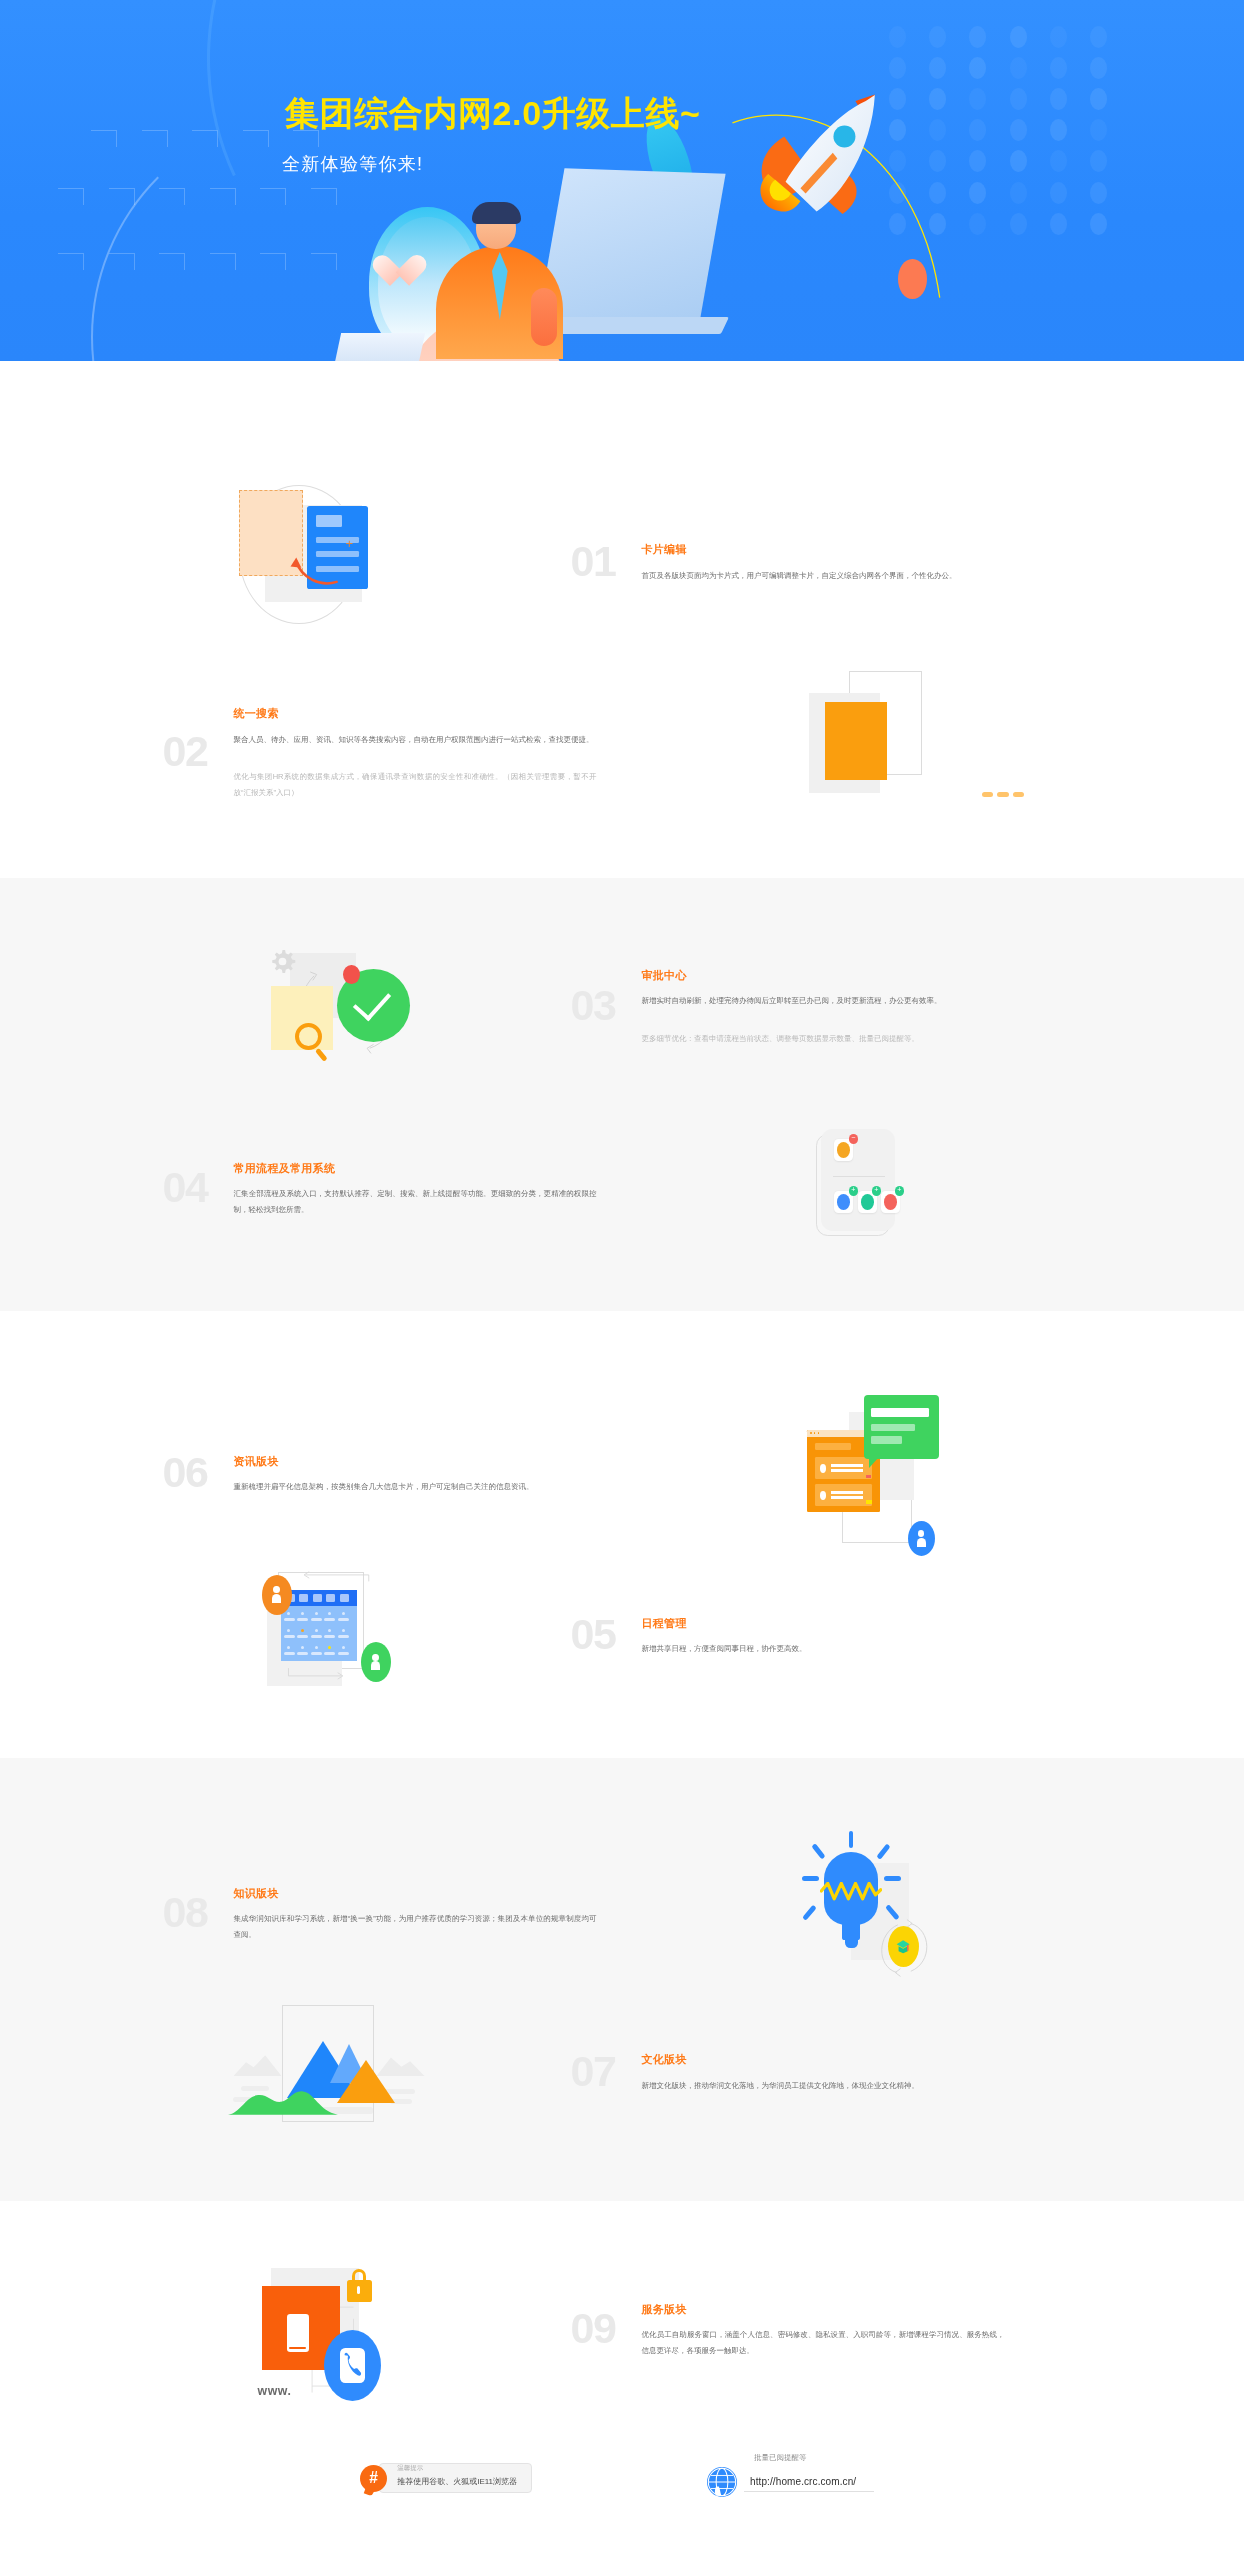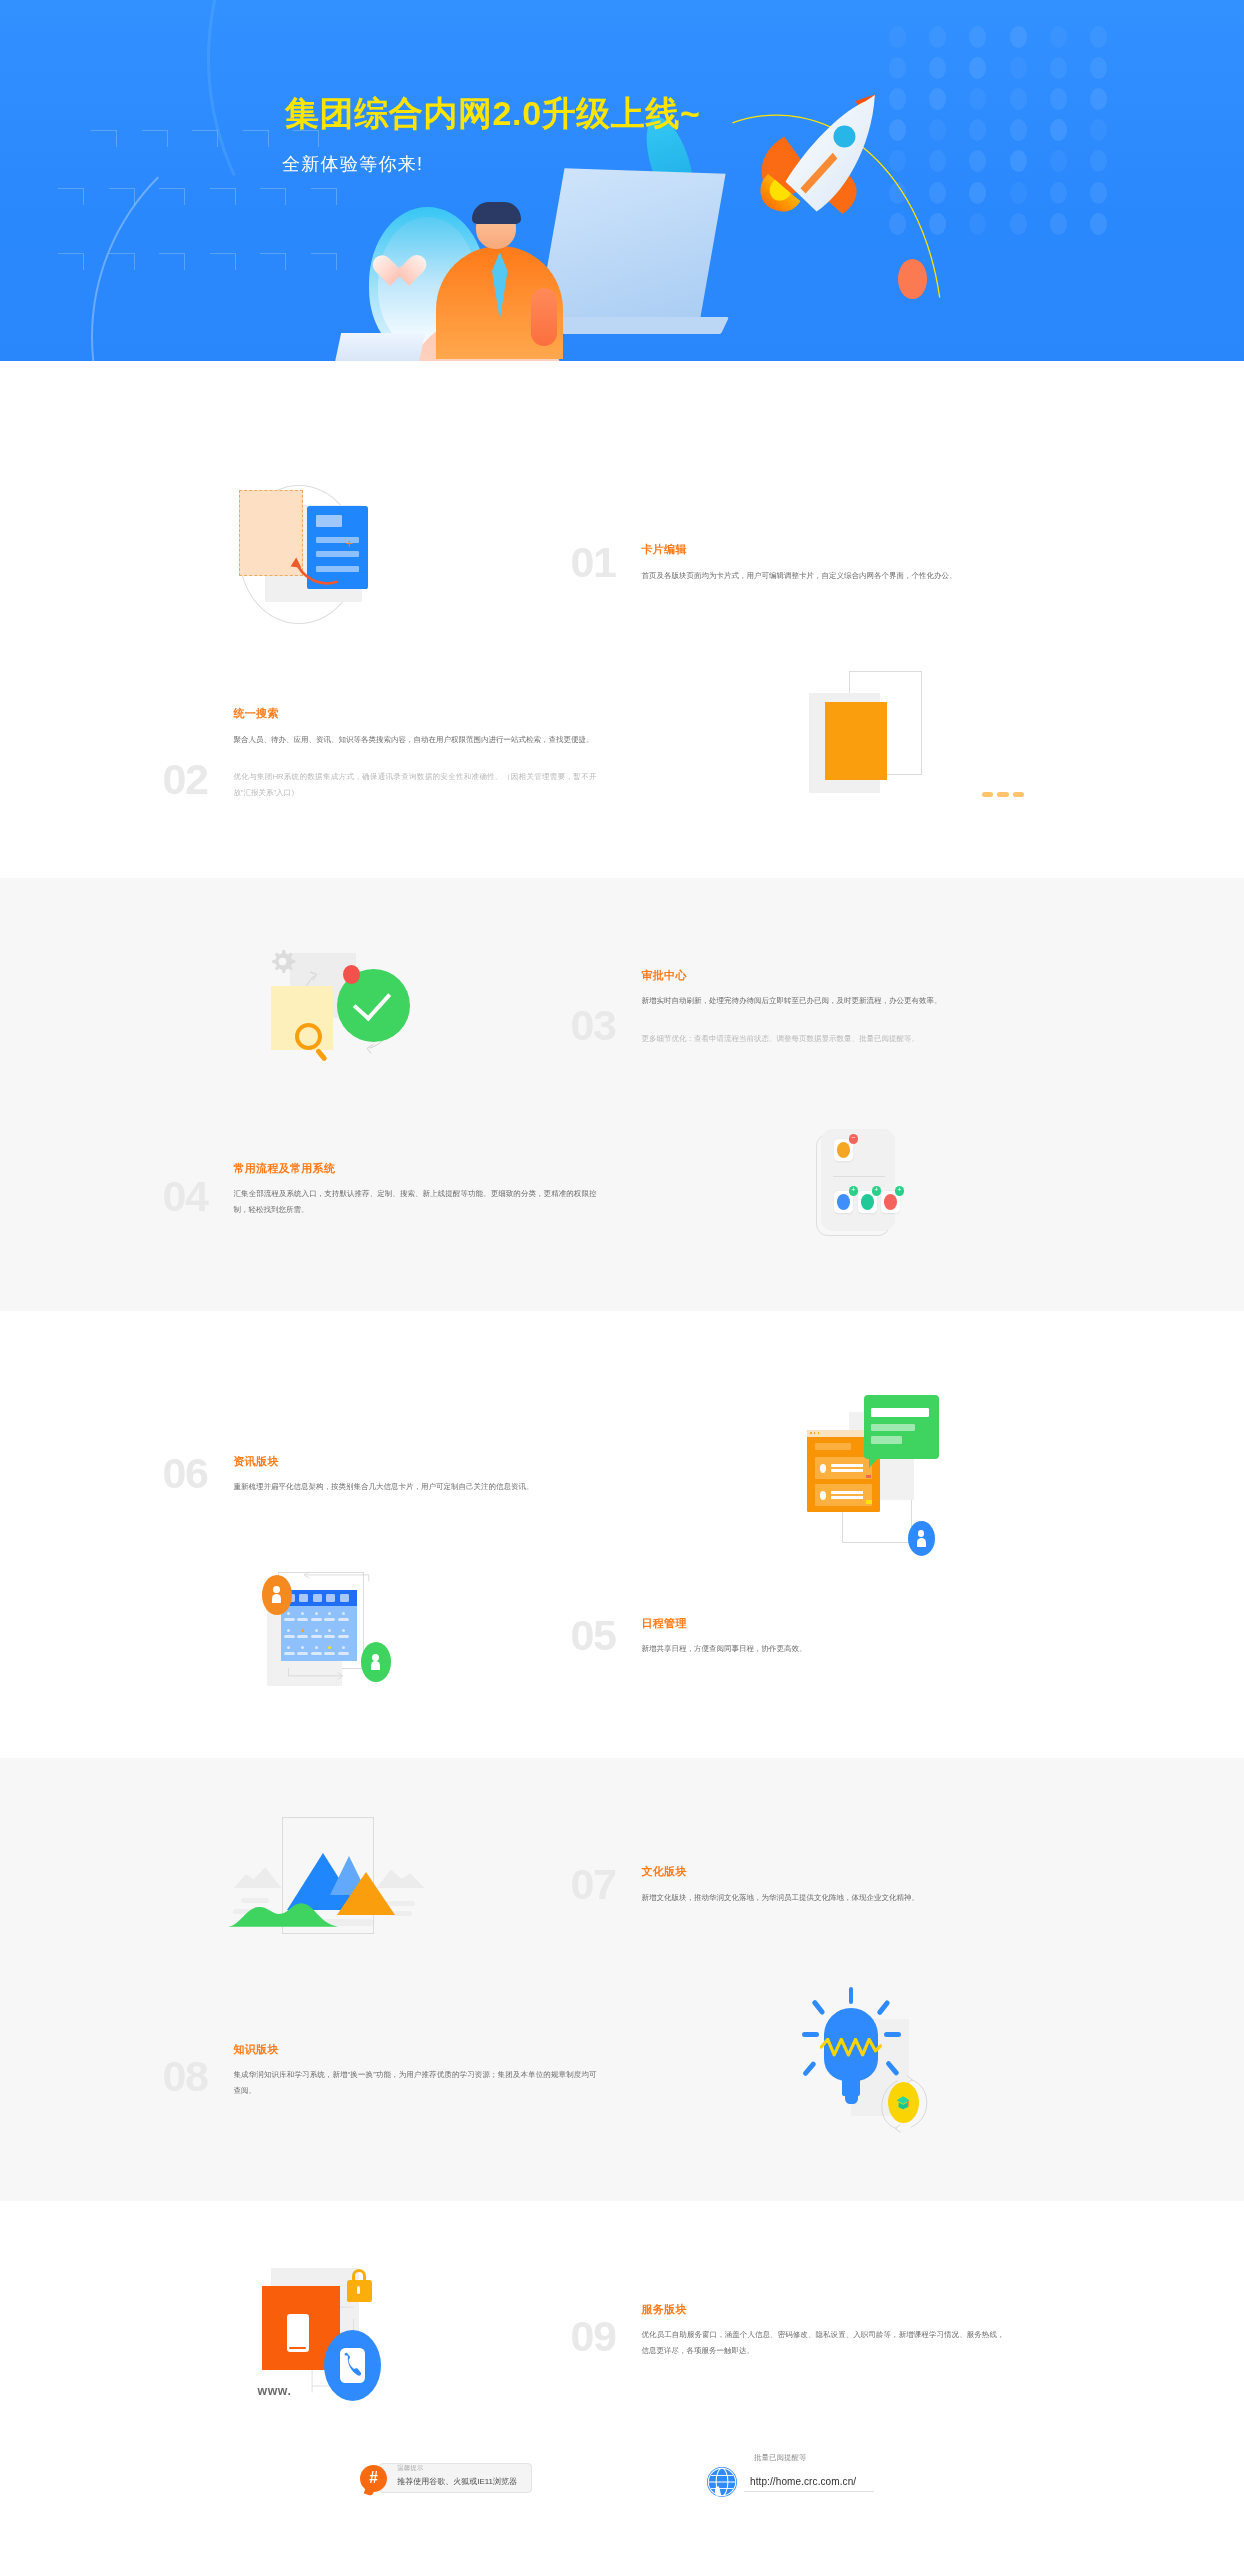--- a/index.html
+++ b/index.html
@@ -60,21 +60,21 @@
   .intro-accent{position:absolute;left:-11.7px;top:-11.7px;width:14.3px;height:39px;background:linear-gradient(180deg,#ff9e5e,#ffc6a0);}
   .intro-text{padding:17px 21px 15.6px 23px;font-size:7.5px;line-height:2.05;color:#5a5a5a;text-align:justify;}
 
   
   .band{width:1245px;position:relative;}
   .band.gray{background:#f7f7f7;}
   .band.white{background:#ffffff;}
 
   .row{position:relative;width:920px;margin:0 auto;display:flex;align-items:center;}
   .row .art{width:408px;height:100%;position:relative;flex:none;}
-  .row .txt{width:512px;position:relative;display:flex;align-items:flex-end;flex:none;}
+  .row .txt{width:512px;position:relative;display:flex;align-items:center;flex:none;}
   .row.reverse .art{order:2;}
   .row.reverse .txt{order:1;}
 
   .num{font-size:43px;font-weight:bold;color:#e9e9e9;line-height:1;letter-spacing:-1.3px;flex:none;width:71px;}
   .row .copy{flex:1;padding-top:3.9px;}
   .sec-title{font-size:11px;color:#ff7a18;font-weight:bold;margin-bottom:10.4px;letter-spacing:0.3px;}
   .sec-desc{font-size:7.5px;line-height:2.1;color:#6b6b6b;max-width:363px;text-align:justify;}
   .sec-desc2{font-size:7.5px;line-height:2.1;color:#b8b8b8;max-width:363px;margin-top:22px;text-align:justify;}
 
   
@@ -556,48 +556,20 @@
         <div class="copy">
           <div class="sec-title">日程管理</div>
           <div class="sec-desc">新增共享日程，方便查阅同事日程，协作更高效。</div>
         </div>
       </div>
     </div>
   </div>
 
   <div class="band gray" style="padding-top:47px;padding-bottom:52px;">
 
-    <div class="row" style="height:156px;">
-      <div class="art">
-        <div class="art-wrap">
-          <div class="a7-frame"></div>
-          <div class="a7-hill-g" style="left:71px;top:60px;width:48px;height:23px;clip-path:polygon(0 100%,26% 40%,42% 62%,66% 10%,100% 100%);"></div>
-          <div class="a7-hill-g" style="left:214px;top:60px;width:48px;height:23px;clip-path:polygon(0 100%,30% 20%,52% 60%,70% 36%,100% 100%);"></div>
-          <div class="a7-cloud" style="left:78px;top:93px;width:28.5px;height:5.2px;"></div>
-          <div class="a7-cloud" style="left:70px;top:104px;width:19.4px;height:5.2px;"></div>
-          <div class="a7-cloud" style="left:220px;top:96px;width:32px;height:5.2px;"></div>
-          <div class="a7-cloud" style="left:227px;top:106px;width:22px;height:5.2px;"></div>
-          <div class="a7-cloud" style="left:139px;top:114px;width:71px;height:6.5px;"></div>
-          <div class="a7-mtn-blue"></div>
-          <div class="a7-mtn-lblue"></div>
-          <div class="a7-mtn-or"></div>
-          <svg class="a7-green" viewBox="0 0 170 48">
-            <path d="M0 46 C18 44 26 20 44 16 C60 12 68 28 82 26 C96 24 100 8 116 10 C134 12 140 40 170 46 Z" fill="#3fd35f"></path>
-          </svg>
-        </div>
-      </div>
-      <div class="txt">
-        <div class="num">07</div>
-        <div class="copy">
-          <div class="sec-title">文化版块</div>
-          <div class="sec-desc">新增文化版块，推动华润文化落地，为华润员工提供文化阵地，体现企业文化精神。</div>
-        </div>
-      </div>
-    </div>
-
     <div class="row reverse" style="height:162px;margin-top:26px;">
       <div class="art">
         <div class="art-wrap">
           <div class="a8-g"></div>
           <div class="a8-ray" style="left:174px;top:0px;width:4.5px;height:17px;"></div>
           <div class="a8-ray" style="left:141px;top:11.7px;width:4.5px;height:17px;transform:rotate(-38deg);"></div>
           <div class="a8-ray" style="left:206px;top:11.7px;width:4.5px;height:17px;transform:rotate(38deg);"></div>
           <div class="a8-ray" style="left:127px;top:45px;width:17px;height:4.5px;"></div>
           <div class="a8-ray" style="left:209px;top:45px;width:17px;height:4.5px;"></div>
           <div class="a8-ray" style="left:132px;top:73px;width:4.5px;height:17px;transform:rotate(40deg);"></div>
@@ -624,20 +596,48 @@
         </div>
       </div>
       <div class="txt">
         <div class="num">08</div>
         <div class="copy">
           <div class="sec-title">知识版块</div>
           <div class="sec-desc">集成华润知识库和学习系统，新增“换一换”功能，为用户推荐优质的学习资源；集团及本单位的规章制度均可查阅。</div>
         </div>
       </div>
     </div>
+
+    <div class="row" style="height:156px;">
+      <div class="art">
+        <div class="art-wrap">
+          <div class="a7-frame"></div>
+          <div class="a7-hill-g" style="left:71px;top:60px;width:48px;height:23px;clip-path:polygon(0 100%,26% 40%,42% 62%,66% 10%,100% 100%);"></div>
+          <div class="a7-hill-g" style="left:214px;top:60px;width:48px;height:23px;clip-path:polygon(0 100%,30% 20%,52% 60%,70% 36%,100% 100%);"></div>
+          <div class="a7-cloud" style="left:78px;top:93px;width:28.5px;height:5.2px;"></div>
+          <div class="a7-cloud" style="left:70px;top:104px;width:19.4px;height:5.2px;"></div>
+          <div class="a7-cloud" style="left:220px;top:96px;width:32px;height:5.2px;"></div>
+          <div class="a7-cloud" style="left:227px;top:106px;width:22px;height:5.2px;"></div>
+          <div class="a7-cloud" style="left:139px;top:114px;width:71px;height:6.5px;"></div>
+          <div class="a7-mtn-blue"></div>
+          <div class="a7-mtn-lblue"></div>
+          <div class="a7-mtn-or"></div>
+          <svg class="a7-green" viewBox="0 0 170 48">
+            <path d="M0 46 C18 44 26 20 44 16 C60 12 68 28 82 26 C96 24 100 8 116 10 C134 12 140 40 170 46 Z" fill="#3fd35f"></path>
+          </svg>
+        </div>
+      </div>
+      <div class="txt">
+        <div class="num">07</div>
+        <div class="copy">
+          <div class="sec-title">文化版块</div>
+          <div class="sec-desc">新增文化版块，推动华润文化落地，为华润员工提供文化阵地，体现企业文化精神。</div>
+        </div>
+      </div>
+    </div>
   </div>
 
   <div class="band white" style="padding-top:49px;padding-bottom:26px;">
     <div class="row" style="height:156px;">
       <div class="art">
         <div class="art-wrap">
           <div class="a9-g"></div>
           <svg class="a9-lines" viewBox="0 0 180 170">
             <path d="M60 28 L124 28" stroke="#dcdcdc" stroke-width="1.3" fill="none"></path>
             <path d="M124 46 L124 118" stroke="#dcdcdc" stroke-width="1.3" fill="none"></path>

